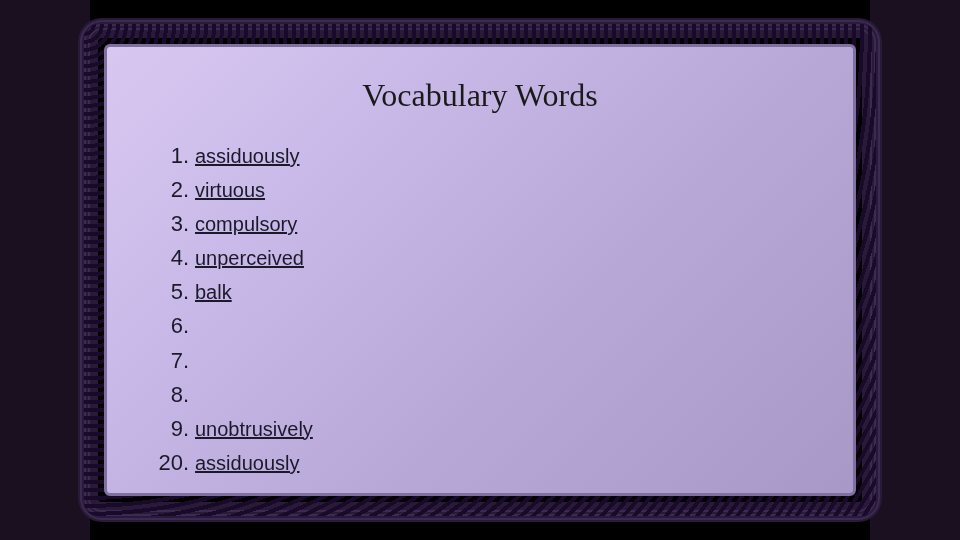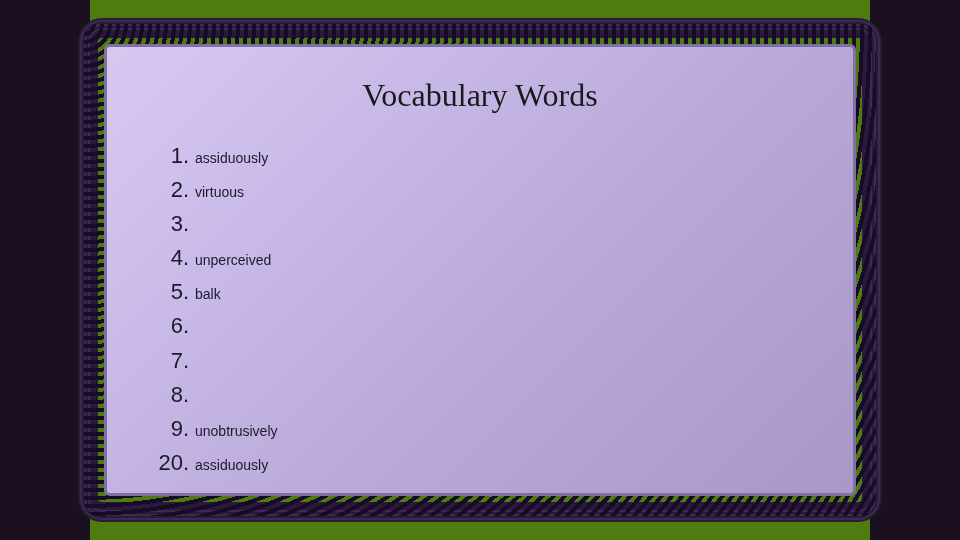--- a/index.html
+++ b/index.html
@@ -11,21 +11,21 @@
       display: flex;
       align-items: center;
       justify-content: center;
       font-family: Arial, sans-serif;
       overflow: hidden;
     }
 
     .outer-bg {
       width: 960px;
       height: 540px;
-      background: #4d7c0f;
+      background: #000000;
       display: flex;
       align-items: center;
       justify-content: center;
       position: relative;
     }
 
     
     .card-wrapper {
       position: relative;
       width: 780px;
@@ -96,21 +96,22 @@
     }
 
     .vocab-list li .num {
       min-width: 32px;
       text-align: right;
       font-size: 22px;
       color: #1a1a2a;
     }
 
     .vocab-list li .word {
-      font-size: 14px;
+      text-decoration: underline;
+      font-size: 20px;
       color: #1a1a2a;
     }
 
     
     .dark-left {
       position: absolute;
       left: 0;
       top: 0;
       width: 90px;
       height: 100%;
@@ -147,20 +148,21 @@
       <li>
             <span class="num">1.</span>
             <span class="word">assiduously</span>
           </li>
           <li>
             <span class="num">2.</span>
             <span class="word">virtuous</span>
           </li>
           <li>
             <span class="num">3.</span>
+            <span class="word">compulsory</span>
           </li>
           <li>
             <span class="num">4.</span>
             <span class="word">unperceived</span>
           </li>
           <li>
             <span class="num">5.</span>
             <span class="word">balk</span>
           </li>
           <li>

